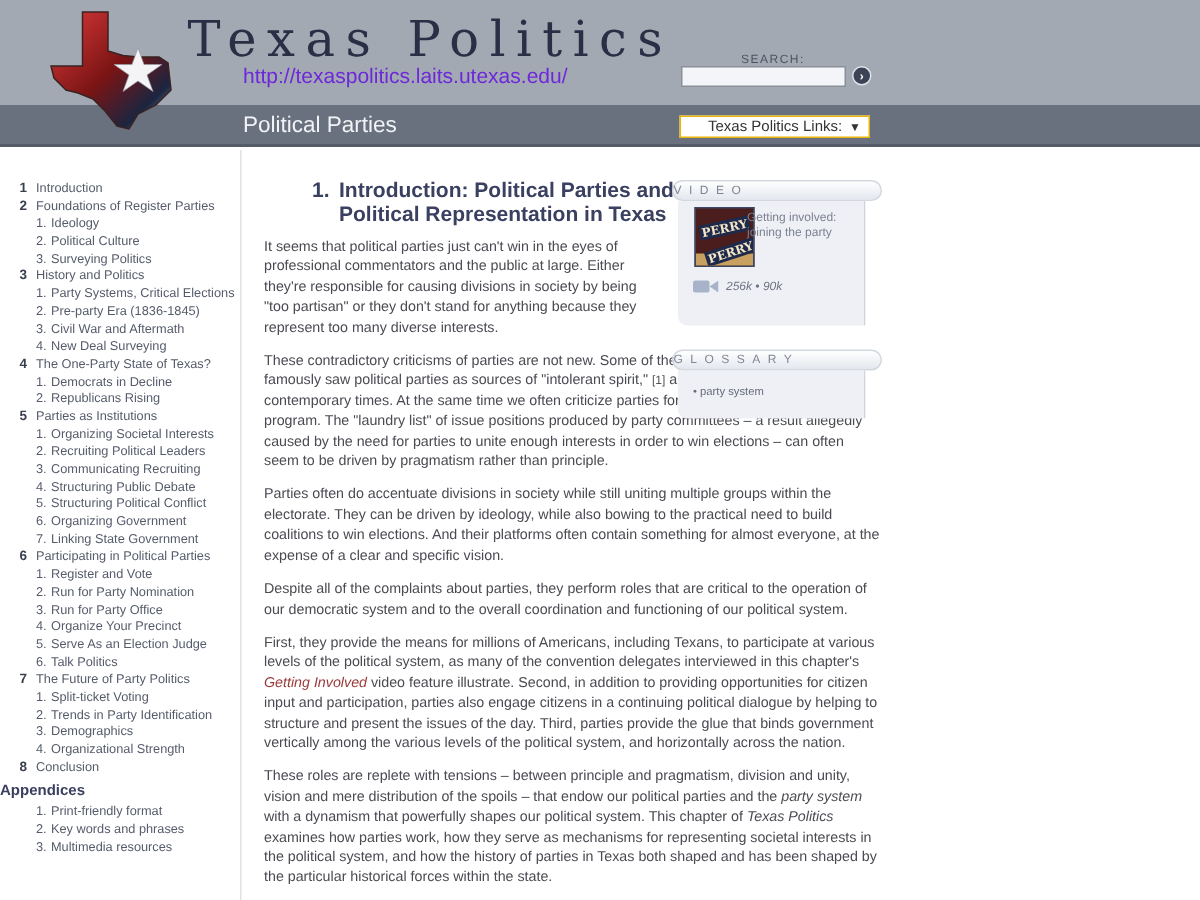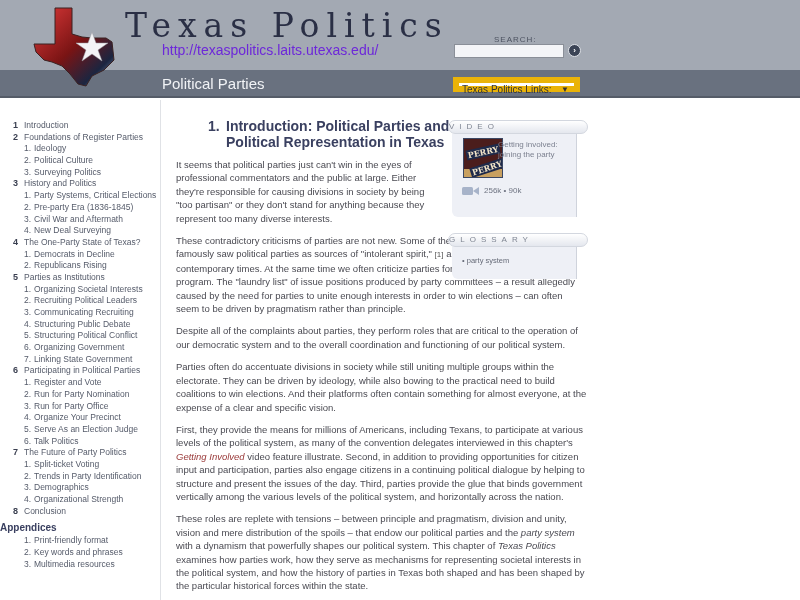--- a/index.html
+++ b/index.html
@@ -11,21 +11,21 @@
 
   #logo { position: absolute; left: 30px; top: 4px; width: 95px; height: 86px; }
   #site-title { position: absolute; left: 125px; top: 6px; font-family: "DejaVu Serif", serif; font-size: 33px; letter-spacing: 7px; color: #2a2f45; }
   #site-url { position: absolute; left: 162px; top: 42px; font-size: 14px; color: #6d28d9; }
 
   #search-label { position: absolute; left: 494px; top: 35px; font-size: 8px; letter-spacing: 1px; color: #4d5361; }
   #search-input { position: absolute; left: 454px; top: 44px; width: 110px; height: 14px; border: 1px solid #8a8f98; background: #f4f5f8; }
   #search-go { position: absolute; left: 568px; top: 44px; width: 13px; height: 13px; border-radius: 50%; background: #3b4456; border: 1px solid #dfe2e8; color: #fff; font-size: 8px; line-height: 11px; text-align: center; font-weight: bold; }
 
   #section-title { position: absolute; left: 162px; top: 75px; font-size: 15px; color: #f1f3f6; }
-  #links-select { position: absolute; left: 453px; top: 77px; width: 127px; height: 15px; background: #fff; border: 6px solid #eab308; font-size: 10px; color: #333; padding-left: 3px; line-height: 13px; }
+  #links-select { position: absolute; left: 453px; top: 77px; width: 127px; height: 15px; background: #fff; border: 1px solid #eab308; font-size: 10px; color: #333; padding-left: 18px; line-height: 13px; }
   #links-select .arrow { position: absolute; right: 5px; top: 0; font-size: 8px; }
 
   #sidebar { position: absolute; left: 0; top: 100px; width: 161px; height: 500px; border-right: 1px solid #e0e2e6; padding-top: 20px; }
   .toc-main { display: flex; font-size: 8.5px; height: 11.7px; line-height: 11.7px; color: #555b6a; }
   .toc-main .num { width: 24px; padding-left: 13px; font-weight: bold; color: #3a3f50; font-size: 9px; }
   .toc-sub { display: flex; font-size: 8.5px; height: 11.7px; line-height: 11.7px; color: #555b6a; padding-left: 24px; }
   .toc-sub .num { width: 10px; }
   .toc-heading { font-size: 10px; font-weight: bold; color: #3a4060; height: 15px; line-height: 15px; margin-top: 3px; }
 
   #main { position: absolute; left: 176px; top: 118px; width: 412px; font-size: 9.5px; line-height: 13.4px; color: #4a4a52; }
@@ -41,21 +41,21 @@
   .box-head { height: 14px; border-radius: 8px; background: linear-gradient(#ffffff, #e4e7ee); border: 1px solid #d3d7df; font-size: 8px; letter-spacing: 5px; color: #7f8592; line-height: 12px; }
   .box-body { margin-left: 4px; width: 125px; background: #eef0f6; border-right: 1px solid #cfd3dc; border-radius: 0 0 0 6px; position: relative; }
   #video-box { top: 120px; }
   #video-box .box-body { height: 83px; }
   #video-thumb { position: absolute; left: 11px; top: 4px; width: 40px; height: 40px; background: #4b1d1c; border: 1px solid #3a4662; overflow: hidden; }
   #video-thumb .s1 { position: absolute; left: 2px; top: 8px; width: 34px; height: 10px; background: #1f2a4a; color: #f2e5c8; font-family: "DejaVu Serif", serif; font-size: 8px; font-weight: bold; transform: rotate(-12deg); text-align: center; line-height: 10px; }
   #video-thumb .s2 { position: absolute; left: 6px; top: 24px; width: 34px; height: 10px; background: #1f2a4a; color: #f2e5c8; font-family: "DejaVu Serif", serif; font-size: 8px; font-weight: bold; transform: rotate(-18deg); text-align: center; line-height: 10px; }
   #video-thumb .bg { position: absolute; left: 0; top: 30px; width: 40px; height: 12px; background: #c8a060; }
   #video-caption { position: absolute; left: 46px; top: 6px; width: 60px; font-size: 8px; line-height: 10px; color: #7c8190; }
   #video-cam { position: absolute; left: 10px; top: 52px; width: 17px; height: 10px; }
-  #video-size { position: absolute; left: 32px; top: 52px; font-size: 8px; color: #6f7482; }
+  #video-size { position: absolute; left: 32px; top: 52px; font-size: 8px; font-style: italic; color: #6f7482; }
   #glossary-box { top: 233px; }
   #glossary-box .box-body { height: 32px; }
   #glossary-item { position: absolute; left: 10px; top: 9px; font-size: 7.5px; color: #666b78; }
 </style>
 </head>
 <body>
 
 <div id="header"></div>
 <div id="subbar"></div>
 
@@ -238,22 +238,22 @@
         <span class="num">3.</span>
         <span>Multimedia resources</span>
       </div>
     </div>
 </div>
 
 <div id="main">
   <h1><span class="hnum">1.</span><span>Introduction: Political Parties and Political Representation in Texas</span></h1>
   <p class="narrow">It seems that political parties just can't win in the eyes of professional commentators and the public at large. Either they're responsible for causing divisions in society by being "too partisan" or they don't stand for anything because they represent too many diverse interests.</p>
   <p><span>These contradictory criticisms of parties are not new. Some of the founders of the United States famously saw political parties as sources of "intolerant spirit," </span><a class="fn">[1]</a><span> a view that has persisted in contemporary times. At the same time we often criticize parties for lacking any coherent political program. The "laundry list" of issue positions produced by party committees – a result allegedly caused by the need for parties to unite enough interests in order to win elections – can often seem to be driven by pragmatism rather than principle.</span></p>
+  <p>Parties often do accentuate divisions in society while still uniting multiple groups within the electorate. They can be driven by ideology, while also bowing to the practical need to build coalitions to win elections. And their platforms often contain something for almost everyone, at the expense of a clear and specific vision.</p>
   <p>Despite all of the complaints about parties, they perform roles that are critical to the operation of our democratic system and to the overall coordination and functioning of our political system.</p>
-  <p>Parties often do accentuate divisions in society while still uniting multiple groups within the electorate. They can be driven by ideology, while also bowing to the practical need to build coalitions to win elections. And their platforms often contain something for almost everyone, at the expense of a clear and specific vision.</p>
   <p><span>First, they provide the means for millions of Americans, including Texans, to participate at various levels of the political system, as many of the convention delegates interviewed in this chapter's </span><a class="ilink">Getting Involved</a><span> video feature illustrate. Second, in addition to providing opportunities for citizen input and participation, parties also engage citizens in a continuing political dialogue by helping to structure and present the issues of the day. Third, parties provide the glue that binds government vertically among the various levels of the political system, and horizontally across the nation.</span></p>
   <p><span>These roles are replete with tensions – between principle and pragmatism, division and unity, vision and mere distribution of the spoils – that endow our political parties and the </span><span class="ital">party system</span><span> with a dynamism that powerfully shapes our political system. This chapter of </span><span class="ital">Texas Politics</span><span> examines how parties work, how they serve as mechanisms for representing societal interests in the political system, and how the history of parties in Texas both shaped and has been shaped by the particular historical forces within the state.</span></p>
 
 </div>
 
 <div id="video-box" class="box">
   <div class="box-head">VIDEO</div>
   <div class="box-body">
     <div id="video-thumb">
       <div class="bg"></div>

